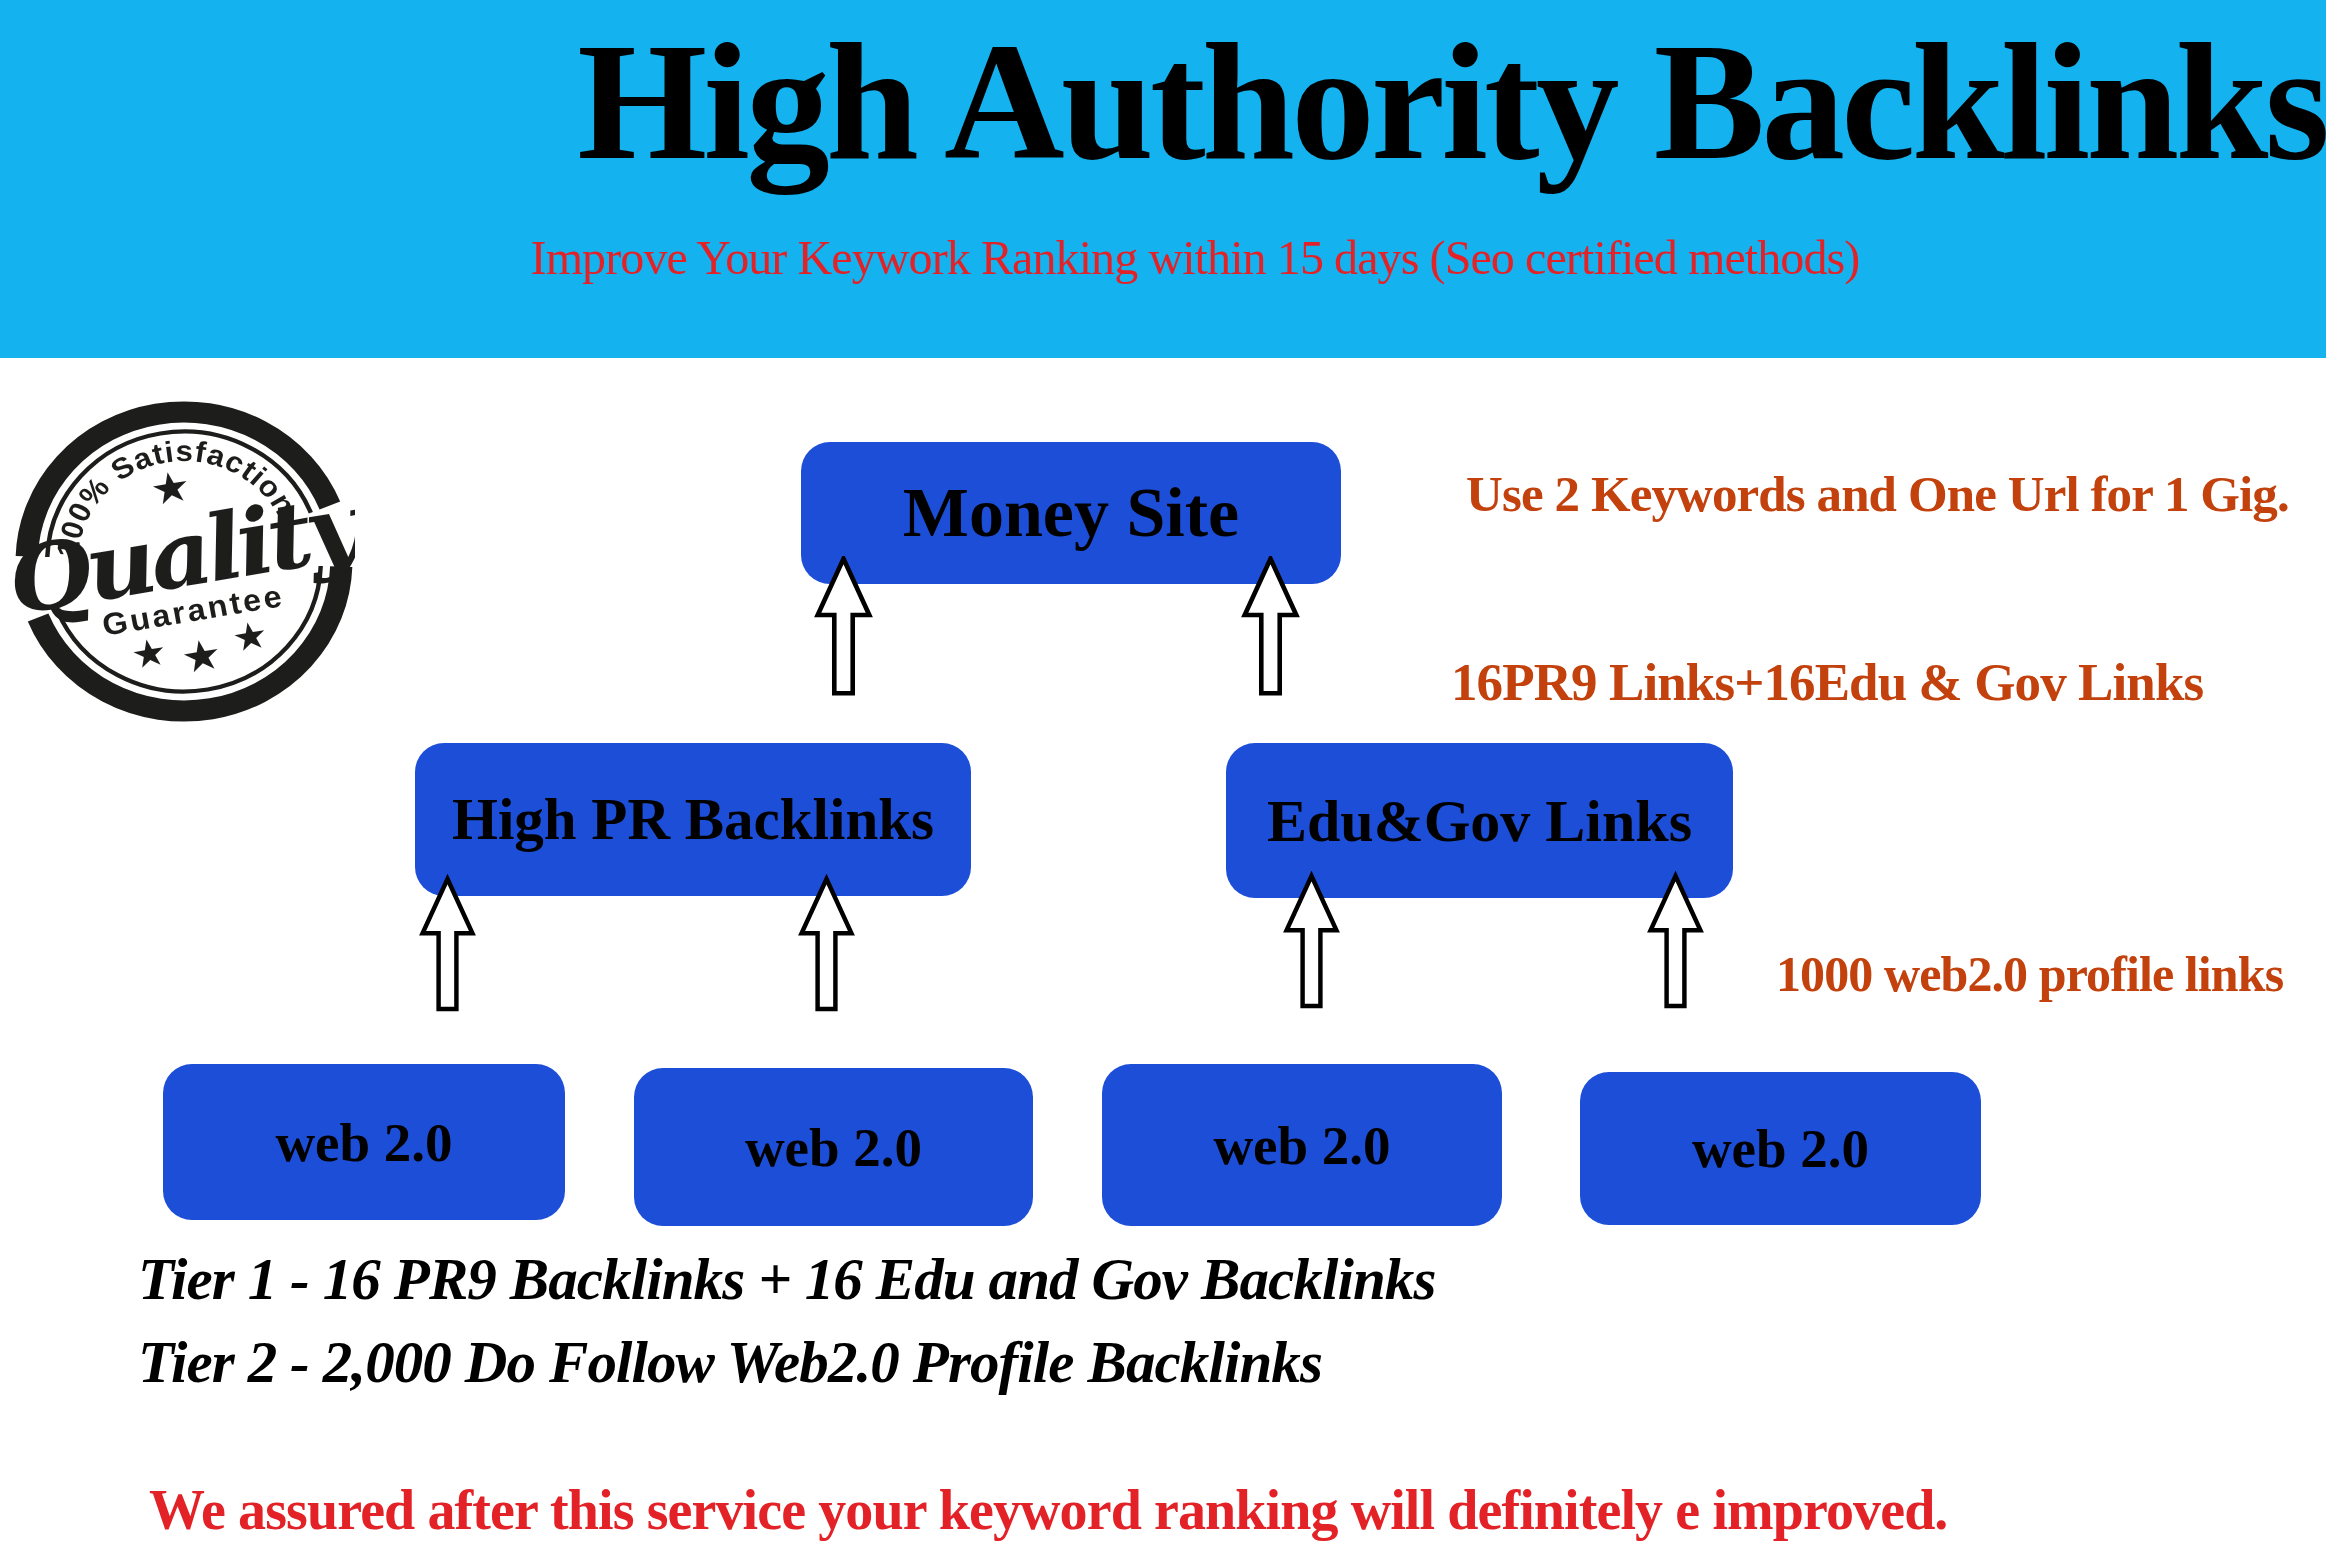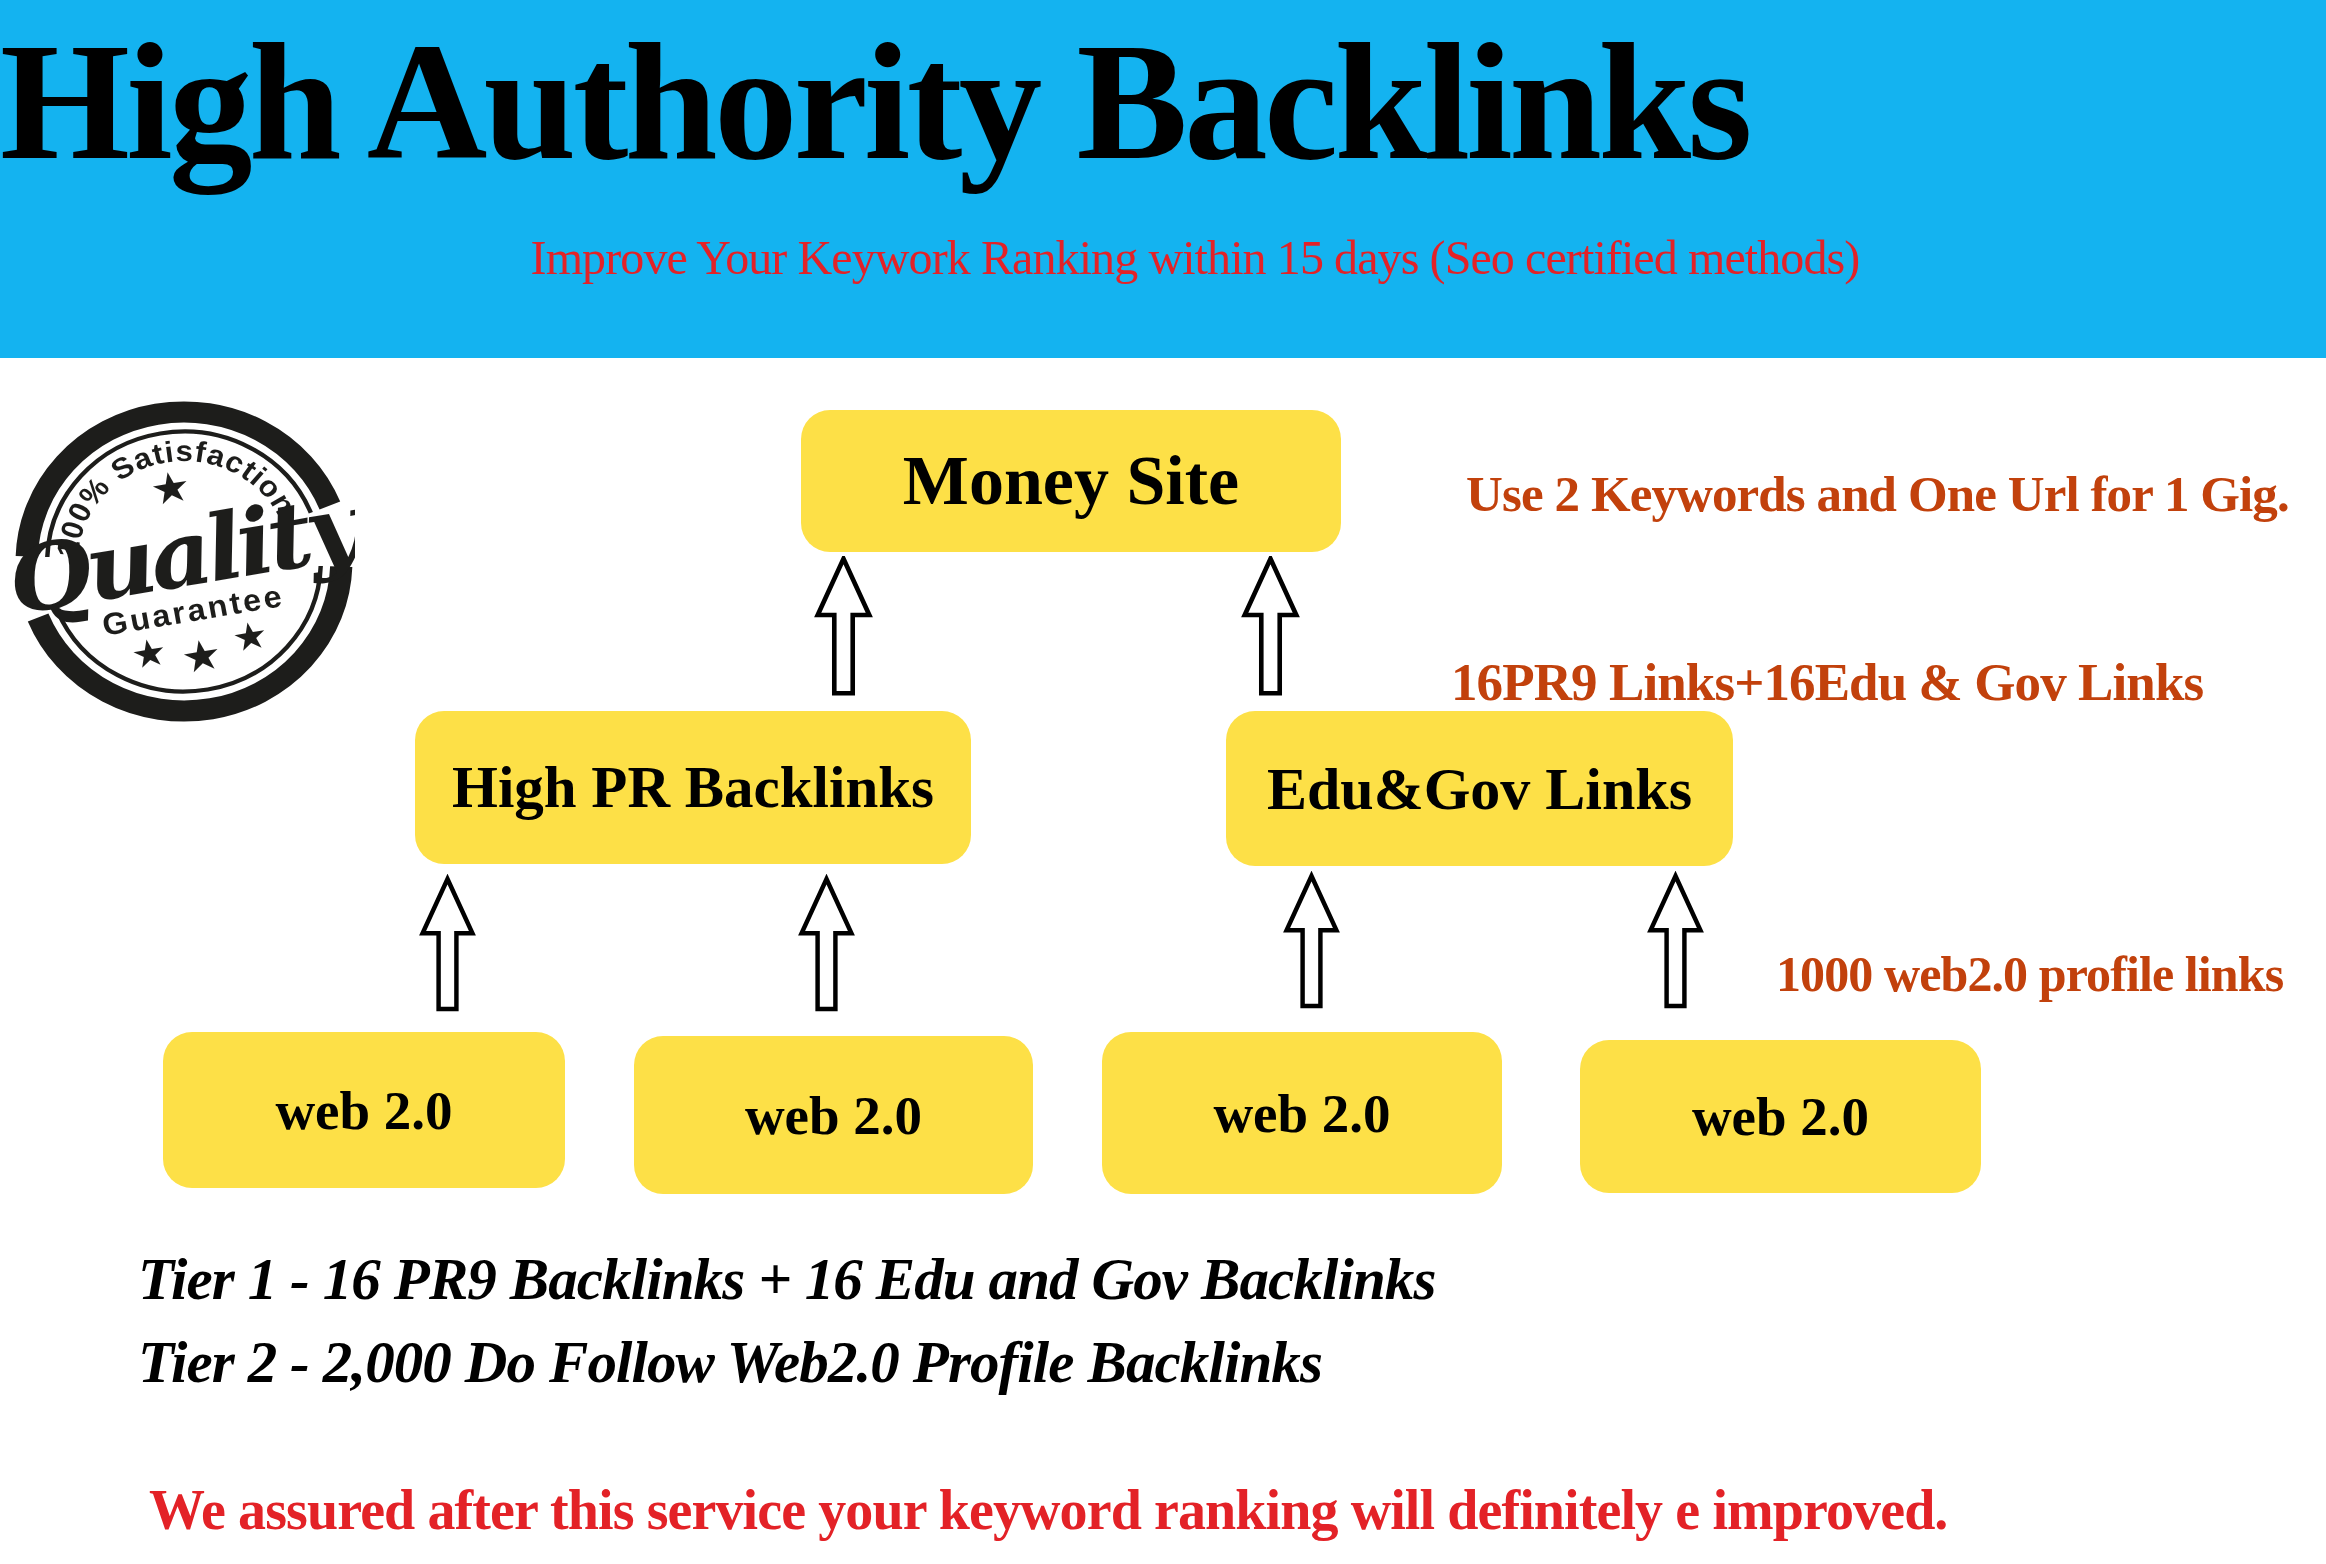--- a/index.html
+++ b/index.html
@@ -1,29 +1,29 @@
 <!DOCTYPE html>
 <html style="font-size:14.7px"><head>
 <meta charset="utf-8">
 <style>
   html,body{margin:0;padding:0;background:#ffffff;}
   .stage{position:relative;width:2326px;height:1565px;background:#ffffff;
          font-family:"Liberation Serif","DejaVu Serif",serif;overflow:hidden;}
 
   
   .banner{position:absolute;left:0;top:0;width:2326px;height:358px;background:#14b3f0;}
-  .title{position:absolute;top:5.5px;left:0;width:100%;text-align:left;
+  .title{position:absolute;top:5.5px;left:0;width:100%;text-align:right;
          font-size:167px;font-weight:700;color:#000000;letter-spacing:-3.7px;white-space:nowrap;}
   .subtitle{position:absolute;top:230px;left:0;width:100%;text-align:center;
          font-size:48px;font-weight:400;color:#e32227;letter-spacing:-0.9px;white-space:nowrap;margin-left:32px;}
 
   
-  .node{position:absolute;background:#fde047;border-radius:29px;display:flex;
+  .node{position:absolute;background:#1d4ed8;border-radius:29px;display:flex;
         align-items:center;justify-content:center;font-weight:700;color:#000000;
-        white-space:nowrap;line-height:1;}
+        white-space:nowrap;line-height:1;margin-top:32px;}
   #node-money{left:801px;top:410px;width:540px;height:142px;font-size:70px;}
   #node-highpr{left:415px;top:711px;width:556px;height:153px;font-size:59px;}
   #node-edugov{left:1226px;top:711px;width:507px;height:155px;font-size:60px;}
   #node-web1{left:163px;top:1032px;width:402px;height:156px;font-size:55px;}
   #node-web2{left:634px;top:1036px;width:399px;height:158px;font-size:55px;}
   #node-web3{left:1102px;top:1032px;width:400px;height:162px;font-size:55px;}
   #node-web4{left:1580px;top:1040px;width:401px;height:153px;font-size:55px;}
 
   
   .arrow{position:absolute;}

